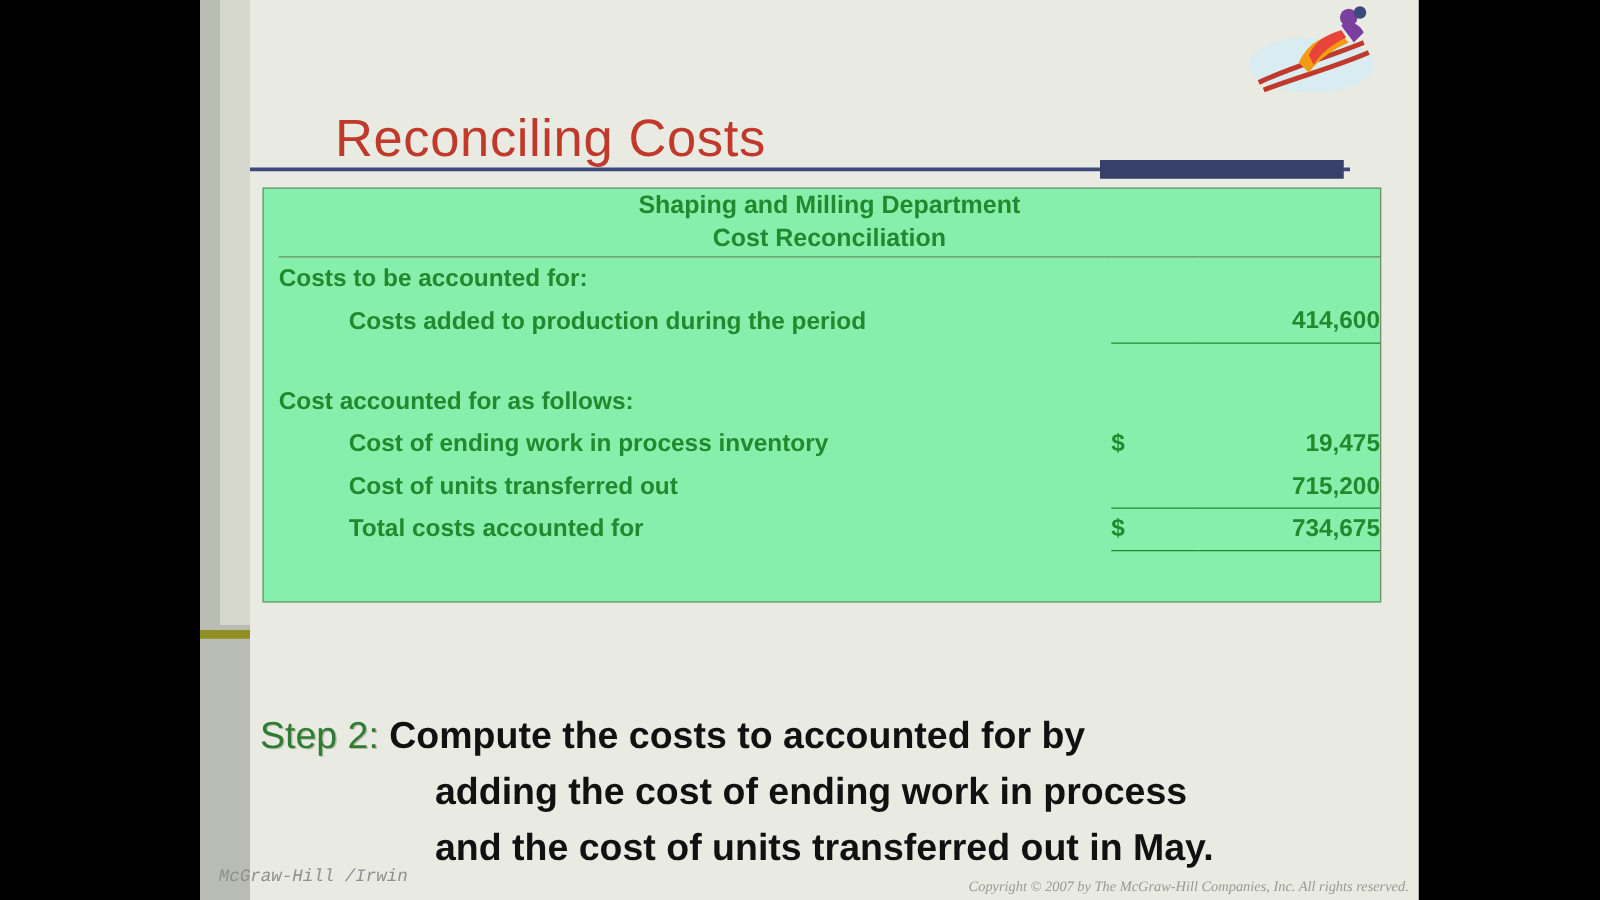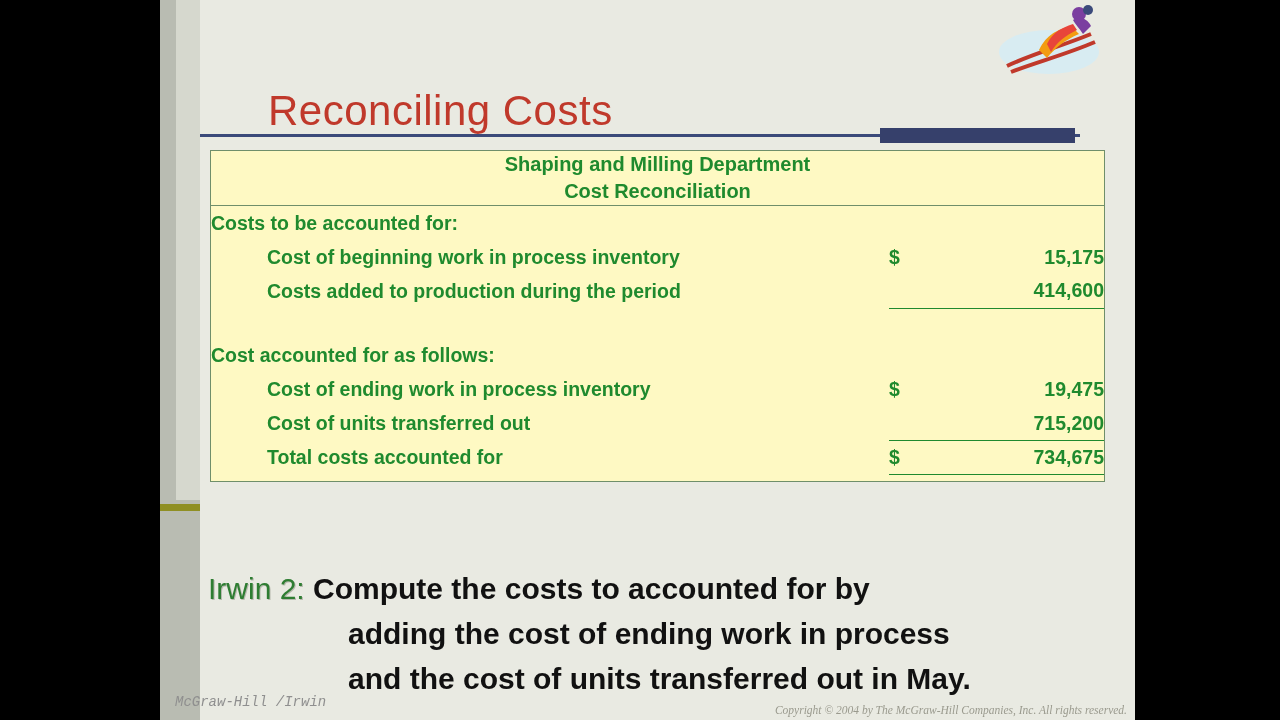--- a/index.html
+++ b/index.html
@@ -86,23 +86,24 @@
     width: 120px;
     height: 80px;
   }
   
   .table-wrap {
     position: absolute;
     left: 10px;
     top: 150px;
     width: 895px;
     height: 332px;
-    background: #fef9c3;
+    background: #86efac;
     border: 1px solid #6f8f6a;
     box-sizing: border-box;
+    padding-left: 12px;
   }
   .tbl {
     width: 100%;
     border-collapse: collapse;
     color: #1f8a2e;
     font-weight: bold;
     font-size: 19.5px;
   }
   .tbl td {
     padding: 0;
@@ -214,25 +215,20 @@
             <div>Cost Reconciliation</div>
           </td>
         </tr>
 
         <tr>
           <td class="lbl">Costs to be accounted for:</td>
           <td class="sym"></td>
           <td class="num"></td>
         </tr>
 
-        <tr>
-          <td class="lbl indent">Cost of beginning work in process inventory</td>
-          <td class="sym">$</td>
-          <td class="num">15,175</td>
-        </tr>
 
         <tr class="underline-bot">
           <td class="lbl indent">Costs added to production during the period</td>
           <td class="sym"></td>
           <td class="num">414,600</td>
         </tr>
 
 
         <tr class="spacer-row">
           <td colspan="3"></td>
@@ -260,24 +256,24 @@
           <td class="lbl indent">Total costs accounted for</td>
           <td class="sym">$</td>
           <td class="num">734,675</td>
         </tr>
       </tbody>
         </table>
     </div>
 
     <div class="step-block">
       <div>
-        <span class="step-label">Irwin 2:</span>
+        <span class="step-label">Step 2:</span>
         <span class="step-text">Compute the costs to accounted for by</span>
       </div>
       <div class="step-line-indent step-text">adding the cost of ending work in process</div>
       <div class="step-line-indent step-text">and the cost of units transferred out in May.</div>
     </div>
 
     <div class="footer-left">McGraw-Hill /Irwin</div>
-    <div class="footer-right">Copyright © 2004 by The McGraw-Hill Companies, Inc. All rights reserved.</div>
+    <div class="footer-right">Copyright © 2007 by The McGraw-Hill Companies, Inc. All rights reserved.</div>
 
   </div>
 </div>
 
 </body></html>

